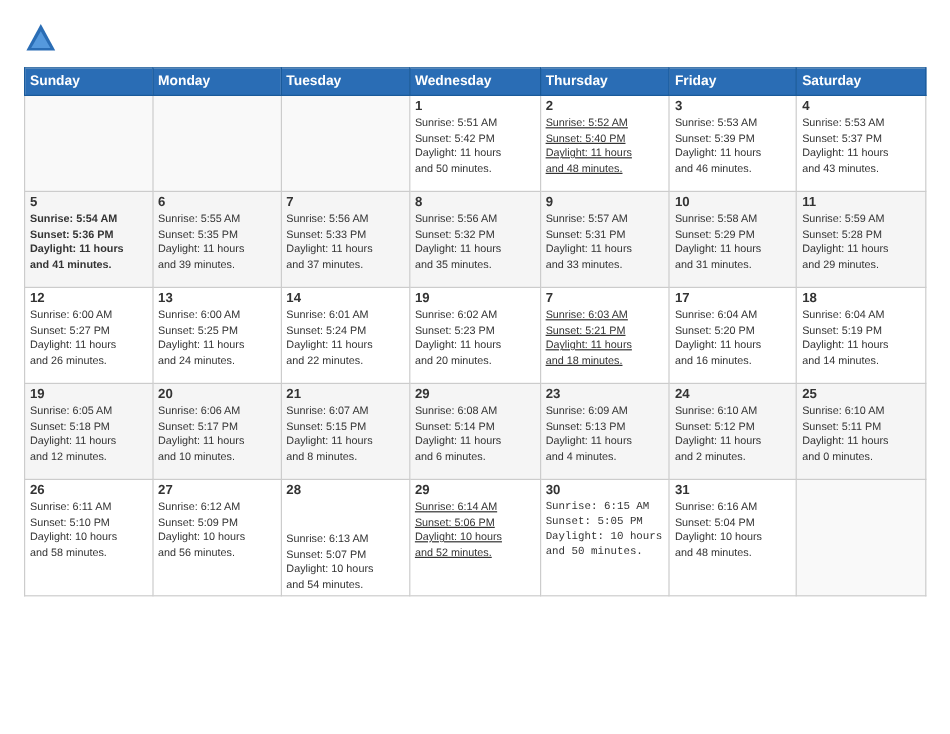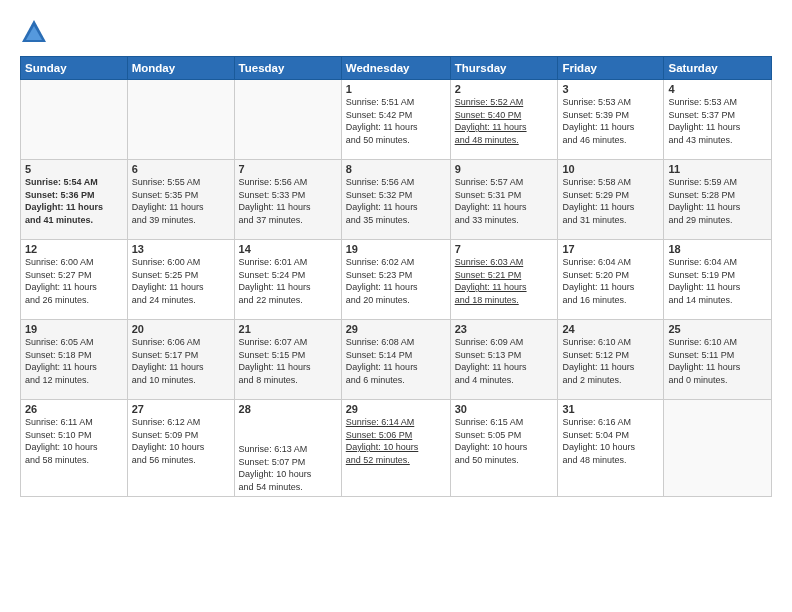--- a/index.html
+++ b/index.html
@@ -346,21 +346,21 @@
           </td>
           <td>
             <span class="day-num">29</span>
             <div class="day-info" style="white-space: pre-line; text-decoration: underline;">Sunrise: 6:14 AM
 Sunset: 5:06 PM
 Daylight: 10 hours
 and 52 minutes.</div>
           </td>
           <td>
             <span class="day-num">30</span>
-            <div class="day-info" style="white-space: pre-line;">Sunrise: 6:15 AM
+            <div class="day-info" style="white-space: pre-line; font-family: Liberation Mono, monospace;">Sunrise: 6:15 AM
 Sunset: 5:05 PM
 Daylight: 10 hours
 and 50 minutes.</div>
           </td>
           <td>
             <span class="day-num">31</span>
             <div class="day-info" style="white-space: pre-line;">Sunrise: 6:16 AM
 Sunset: 5:04 PM
 Daylight: 10 hours
 and 48 minutes.</div>

